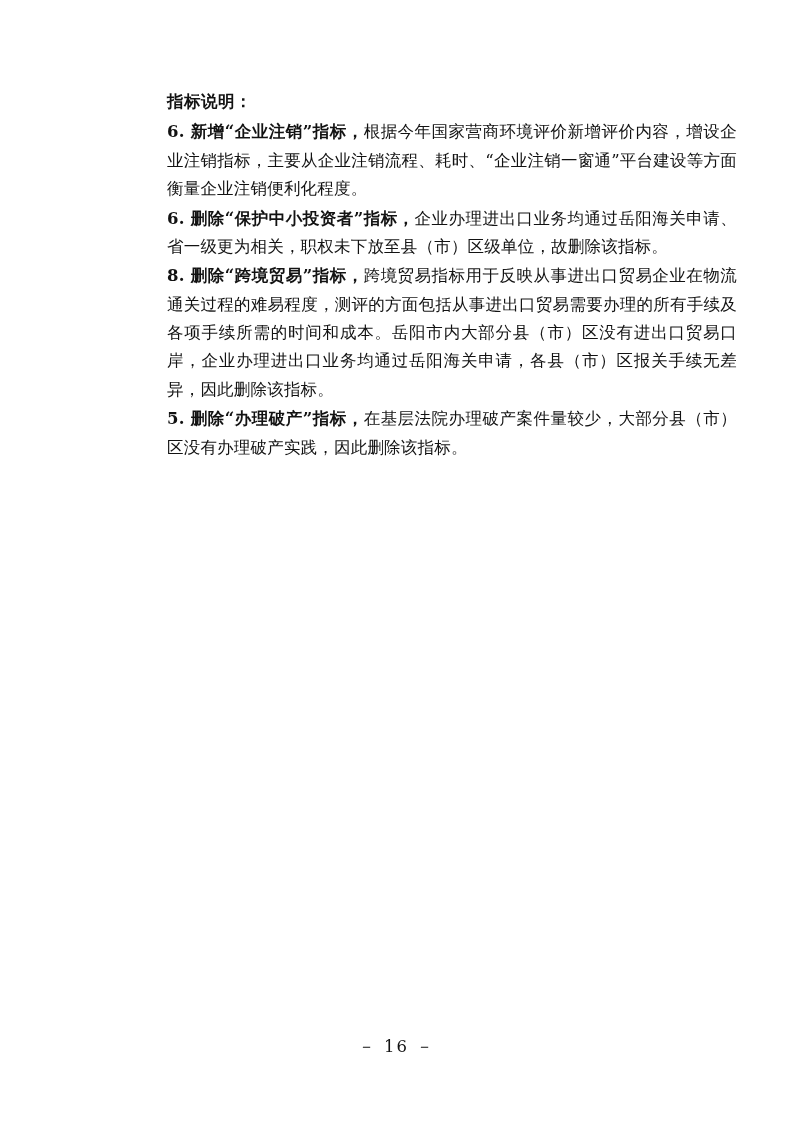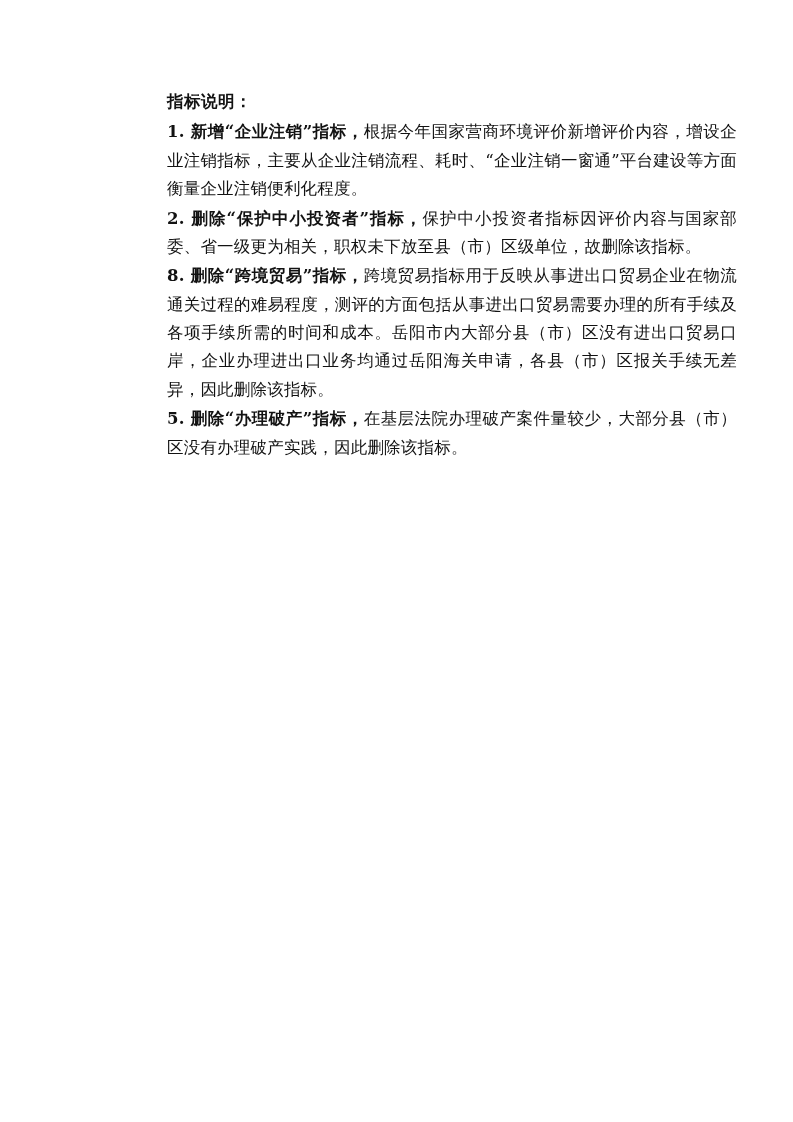--- a/index.html
+++ b/index.html
@@ -57,23 +57,24 @@
   }
 </style>
 </head>
 <body>
 
 <div class="page">
   <div class="content">
 
     <p class="doc-heading">指标说明：</p>
 
-    <p class="para"><span class="lead">1. 新增“企业注销”指标，</span><span>根据今年国家营商环境评价新增评价内容，增设企业注销指标，主要从企业注销流程、耗时、“企业注销一窗通”平台建设等方面衡量企业注销便利化程度。</span></p>
+    <p class="para"><span class="lead">6. 新增“企业注销”指标，</span><span>根据今年国家营商环境评价新增评价内容，增设企业注销指标，主要从企业注销流程、耗时、“企业注销一窗通”平台建设等方面衡量企业注销便利化程度。</span></p>
 
-    <p class="para"><span class="lead">2. 删除“保护中小投资者”指标，</span><span>保护中小投资者指标因评价内容与国家部委、省一级更为相关，职权未下放至县（市）区级单位，故删除该指标。</span></p>
+    <p class="para"><span class="lead">6. 删除“保护中小投资者”指标，</span><span>企业办理进出口业务均通过岳阳海关申请、省一级更为相关，职权未下放至县（市）区级单位，故删除该指标。</span></p>
 
     <p class="para"><span class="lead">8. 删除“跨境贸易”指标，</span><span>跨境贸易指标用于反映从事进出口贸易企业在物流通关过程的难易程度，测评的方面包括从事进出口贸易需要办理的所有手续及各项手续所需的时间和成本。岳阳市内大部分县（市）区没有进出口贸易口岸，企业办理进出口业务均通过岳阳海关申请，各县（市）区报关手续无差异，因此删除该指标。</span></p>
 
     <p class="para"><span class="lead">5. 删除“办理破产”指标，</span><span>在基层法院办理破产案件量较少，大部分县（市）区没有办理破产实践，因此删除该指标。</span></p>
 
   </div>
 
+  <div class="page-number">－ 16 －</div>
 </div>
 
 </body></html>

